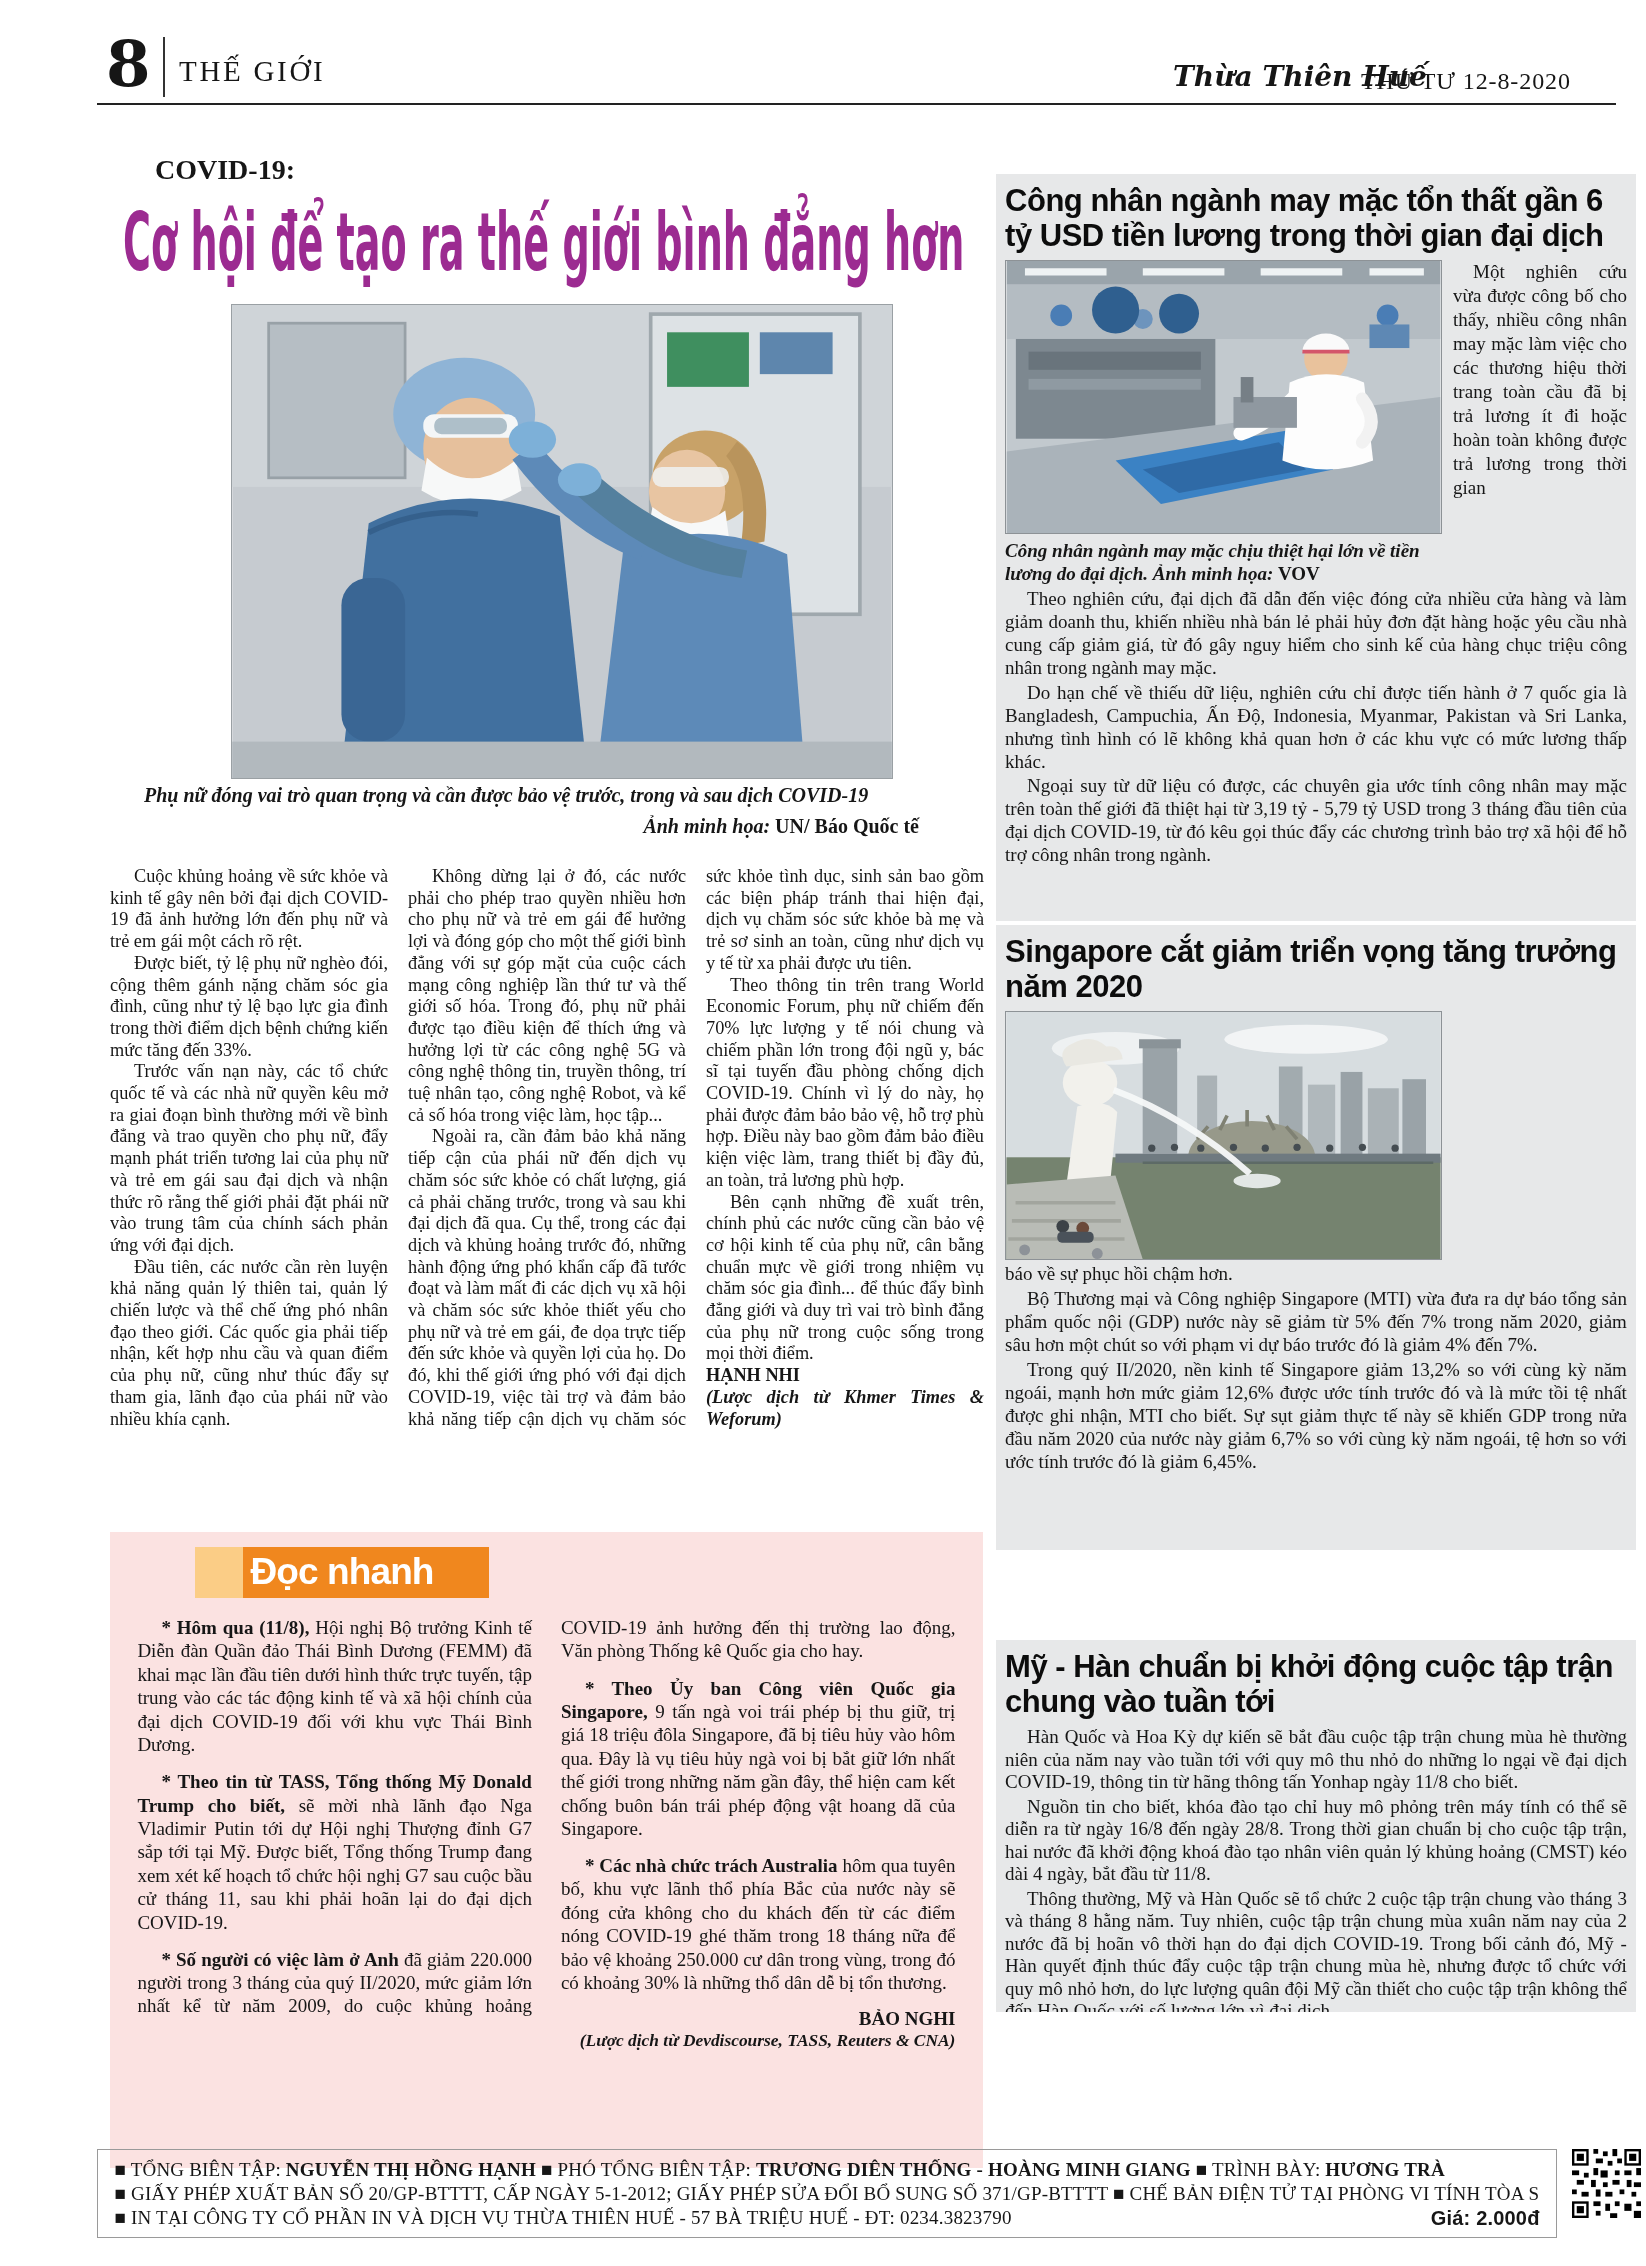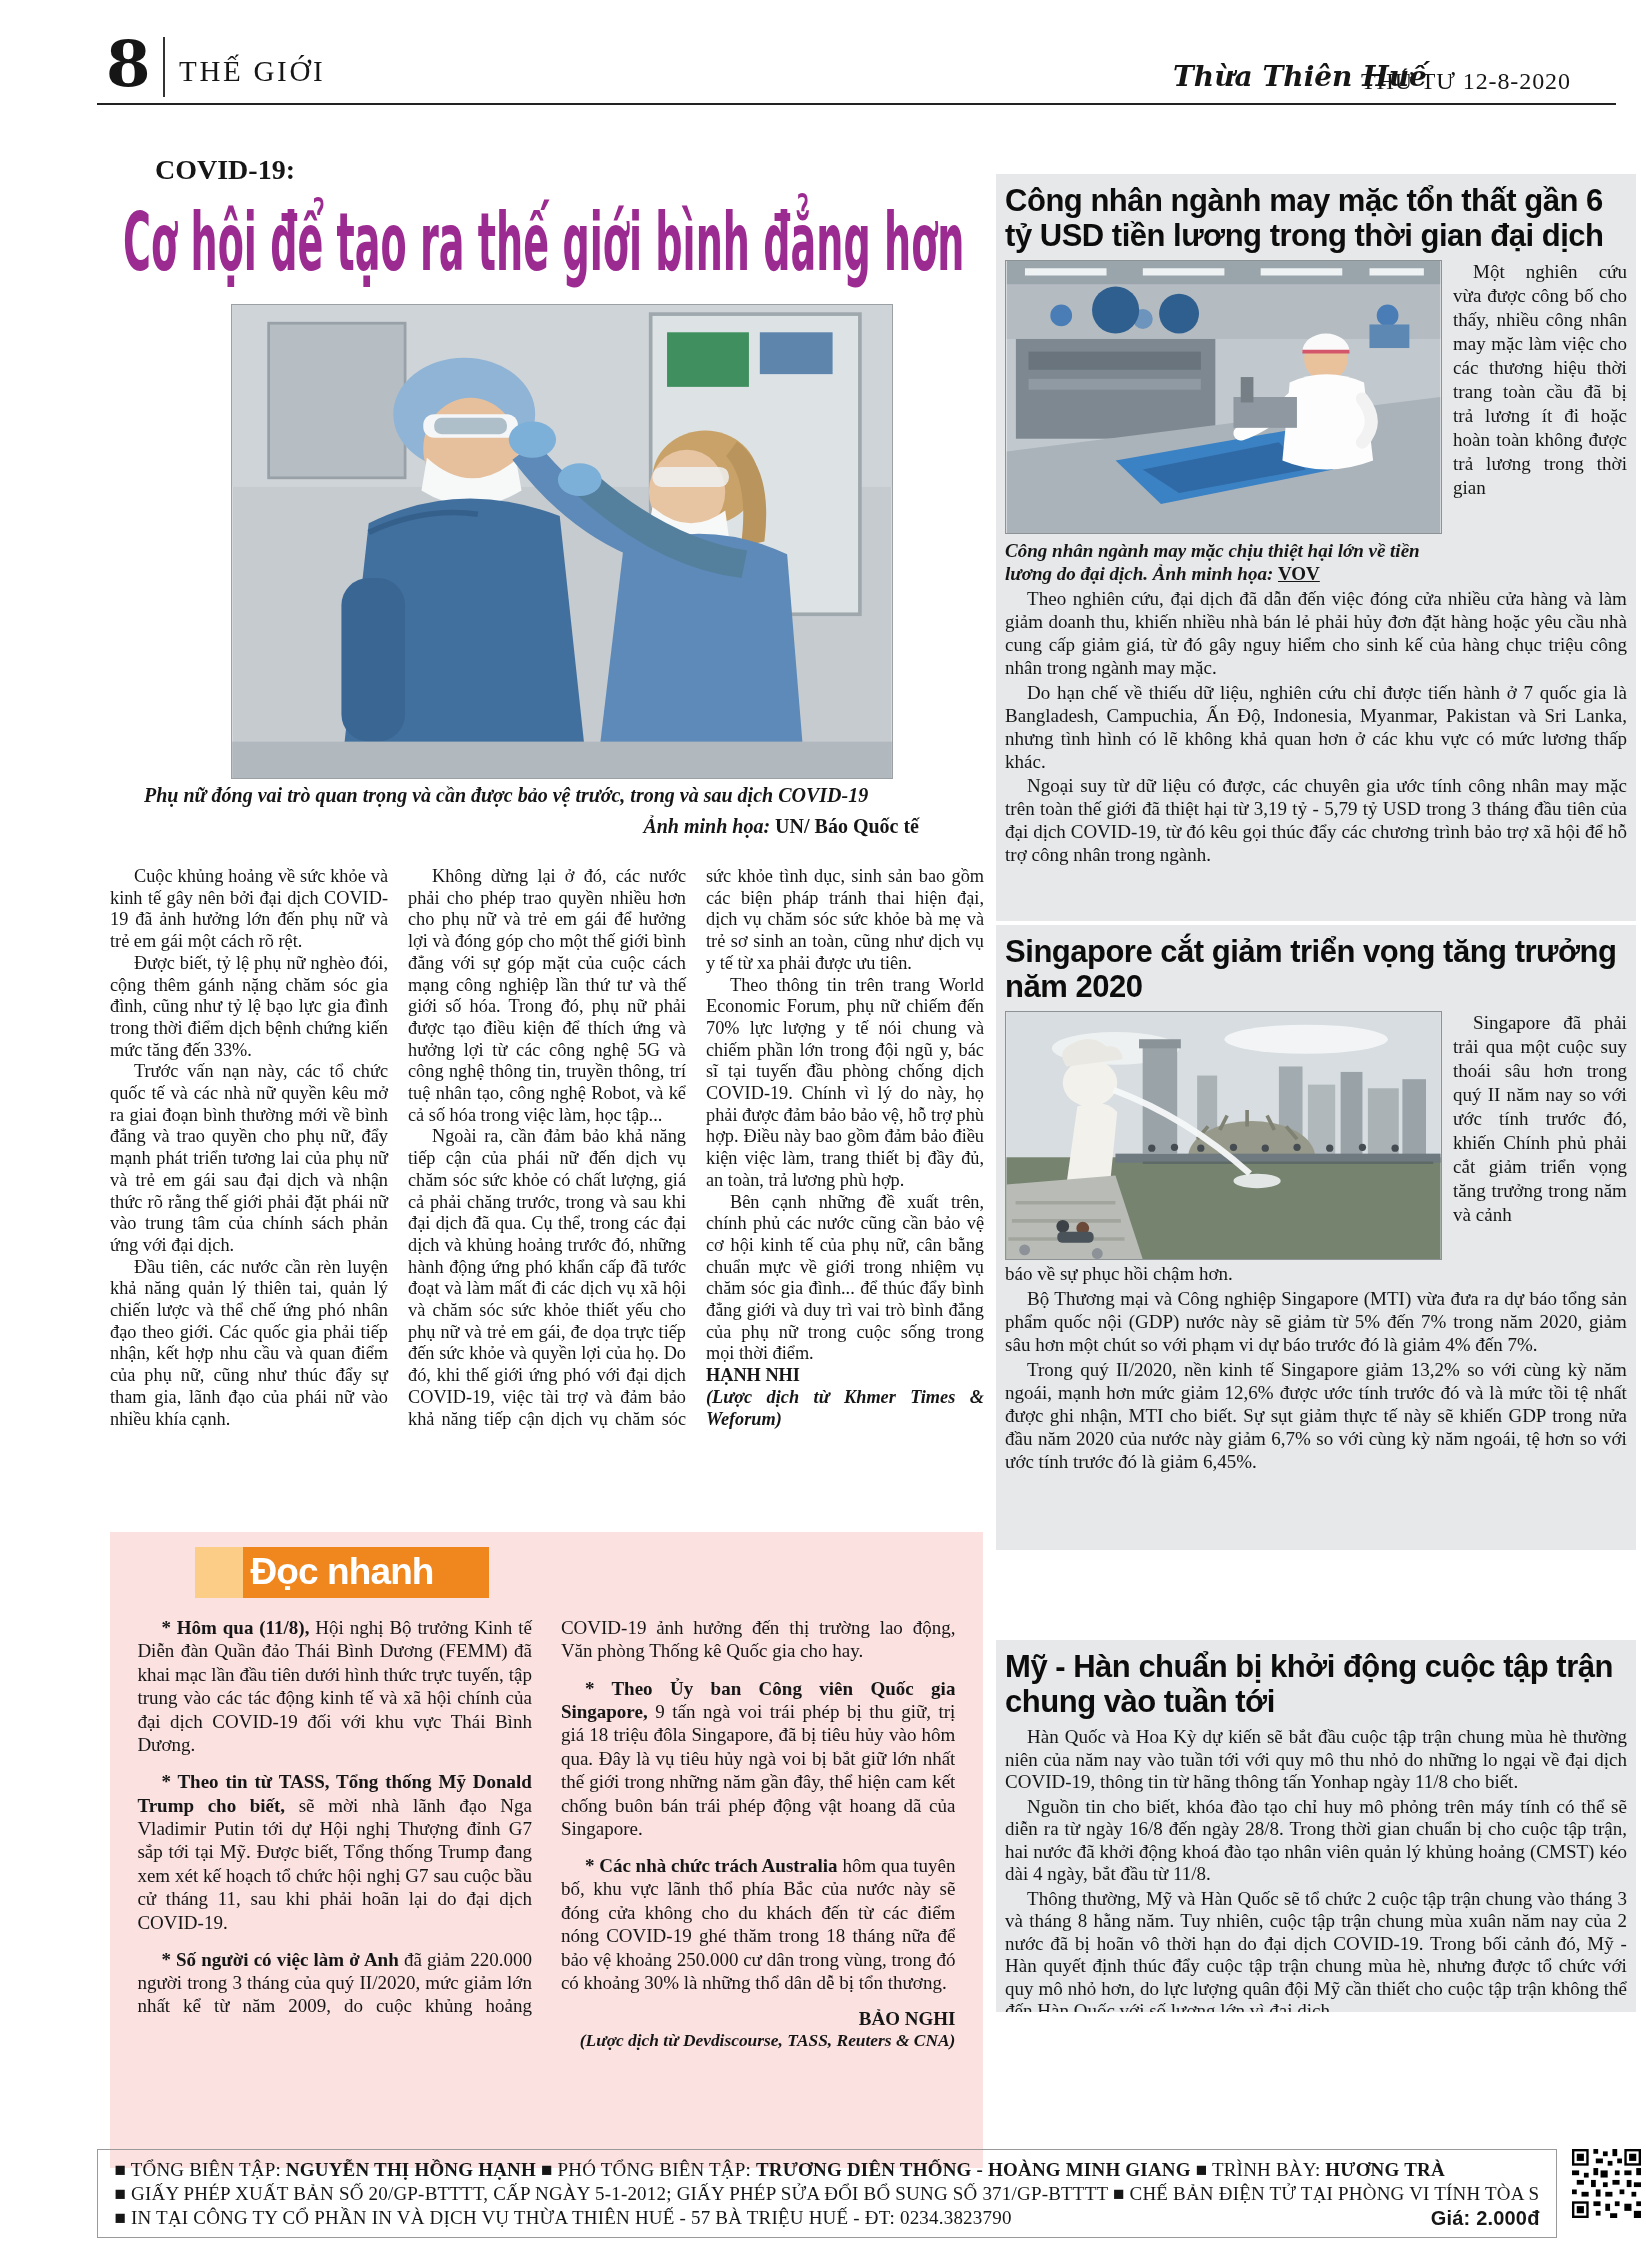--- a/index.html
+++ b/index.html
@@ -38,21 +38,21 @@
   .panel h2{font-family:"Liberation Sans","DejaVu Sans",sans-serif; font-size:31px; line-height:1.13;
             letter-spacing:-0.5px; margin:1.8px 0 7.3px 0; color:#0c0c0c;}
   #panel-garment{top:174px; height:747px;}
   #panel-singapore{top:925px; height:625px;}
   #panel-drill{top:1640px; height:372px;}
   .photo-row{display:flex;}
   .photo-col{width:437px; flex:0 0 437px;}
   .photo-col svg{border:0.9px solid #8d9296; display:block;}
   .side-lead{flex:1; margin-left:11px; font-size:19px; line-height:24px; text-align:justify; text-indent:20px;}
   .panel-caption{margin-top:4.6px; font-size:19px; line-height:23px; font-weight:bold; font-style:italic;}
-  .panel-caption .credit{font-style:normal;text-decoration:underline;}
+  .panel-caption .credit{font-style:normal;}
   .rp{font-size:19px; line-height:23px; text-align:justify; text-indent:22px; margin-top:1.8px;}
   .rp.cont{text-indent:0;}
   #panel-drill .rp{line-height:22.5px;}
   .panel .byline{margin-top:3.7px;}
 
   
   .quick-box{left:110px; top:1532px; width:873px; height:636px; background:var(--c-pink);}
   .quick-bar{position:absolute; left:85px; top:14.6px; width:294px; height:51px;
              background:linear-gradient(90deg, var(--c-orange_light) 0 48px, var(--c-orange) 48px);
              color:#fff; font-family:"Liberation Sans","DejaVu Sans",sans-serif; font-weight:bold;
@@ -229,21 +229,20 @@
           </g>
           <polygon points="0,190 120,180 150,272 0,272" fill="#b9bcb6"></polygon>
           <path d="M10 210 h110 M6 230 h120 M2 250 h128" stroke="#a2a59e" stroke-width="4"></path>
           <circle cx="62" cy="236" r="7" fill="#3c4247"></circle>
             <circle cx="84" cy="238" r="7" fill="#6b4a3a"></circle>
           <rect x="56" y="242" width="40" height="12" rx="5" fill="#4a525a"></rect>
           <circle cx="20" cy="262" r="6" fill="#8d9298"></circle>
             <circle cx="100" cy="266" r="6" fill="#8d9298"></circle>
         </svg>
       </div>
-      <p class="side-lead">Singapore đã phải trải qua một cuộc suy thoái sâu hơn trong quý II năm nay so với ước tính trước đó, khiến Chính phủ phải cắt giảm triển vọng tăng trưởng trong năm và cảnh</p>
     </div>
     <p class="rp cont">báo về sự phục hồi chậm hơn.</p>
     <p class="rp">Bộ Thương mại và Công nghiệp Singapore (MTI) vừa đưa ra dự báo tổng sản phẩm quốc nội (GDP) nước này sẽ giảm từ 5% đến 7% trong năm 2020, giảm sâu hơn một chút so với phạm vi dự báo trước đó là giảm 4% đến 7%.</p>
     <p class="rp">Trong quý II/2020, nền kinh tế Singapore giảm 13,2% so với cùng kỳ năm ngoái, mạnh hơn mức giảm 12,6% được ước tính trước đó và là mức tồi tệ nhất được ghi nhận, MTI cho biết. Sự sụt giảm thực tế này sẽ khiến GDP trong nửa đầu năm 2020 của nước này giảm 6,7% so với cùng kỳ năm ngoái, tệ hơn so với ước tính trước đó là giảm 6,45%.</p>
   </div>
 
   <div class="abs panel" id="panel-drill">
     <h2>Mỹ - Hàn chuẩn bị khởi động cuộc tập trận chung vào tuần tới</h2>
     <p class="rp">Hàn Quốc và Hoa Kỳ dự kiến sẽ bắt đầu cuộc tập trận chung mùa hè thường niên của năm nay vào tuần tới với quy mô thu nhỏ do những lo ngại về đại dịch COVID-19, thông tin từ hãng thông tấn Yonhap ngày 11/8 cho biết.</p>
     <p class="rp">Nguồn tin cho biết, khóa đào tạo chỉ huy mô phỏng trên máy tính có thể sẽ diễn ra từ ngày 16/8 đến ngày 28/8. Trong thời gian chuẩn bị cho cuộc tập trận, hai nước đã khởi động khoá đào tạo nhân viên quản lý khủng hoảng (CMST) kéo dài 4 ngày, bắt đầu từ 11/8.</p>

